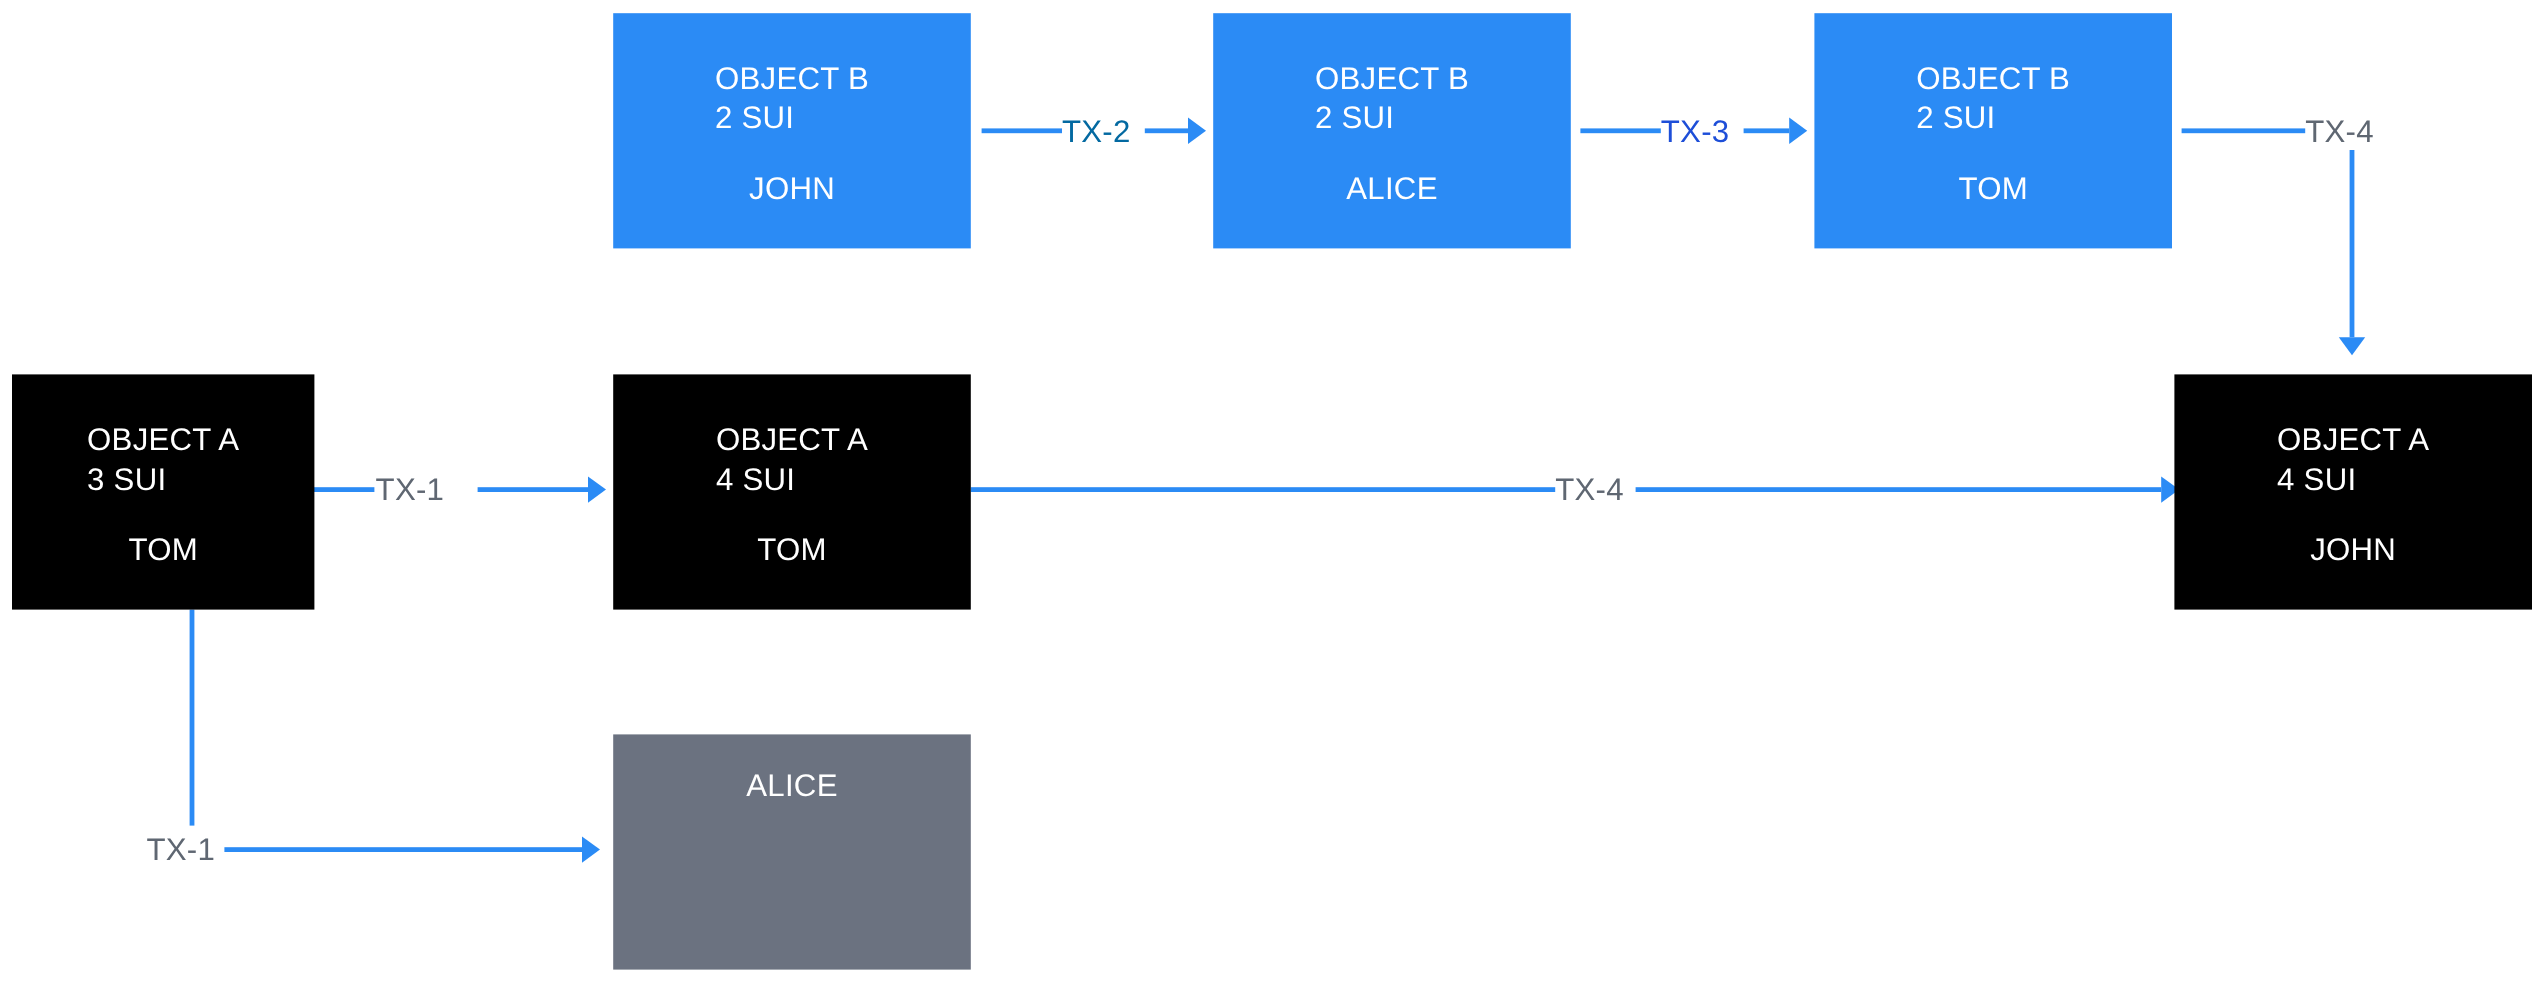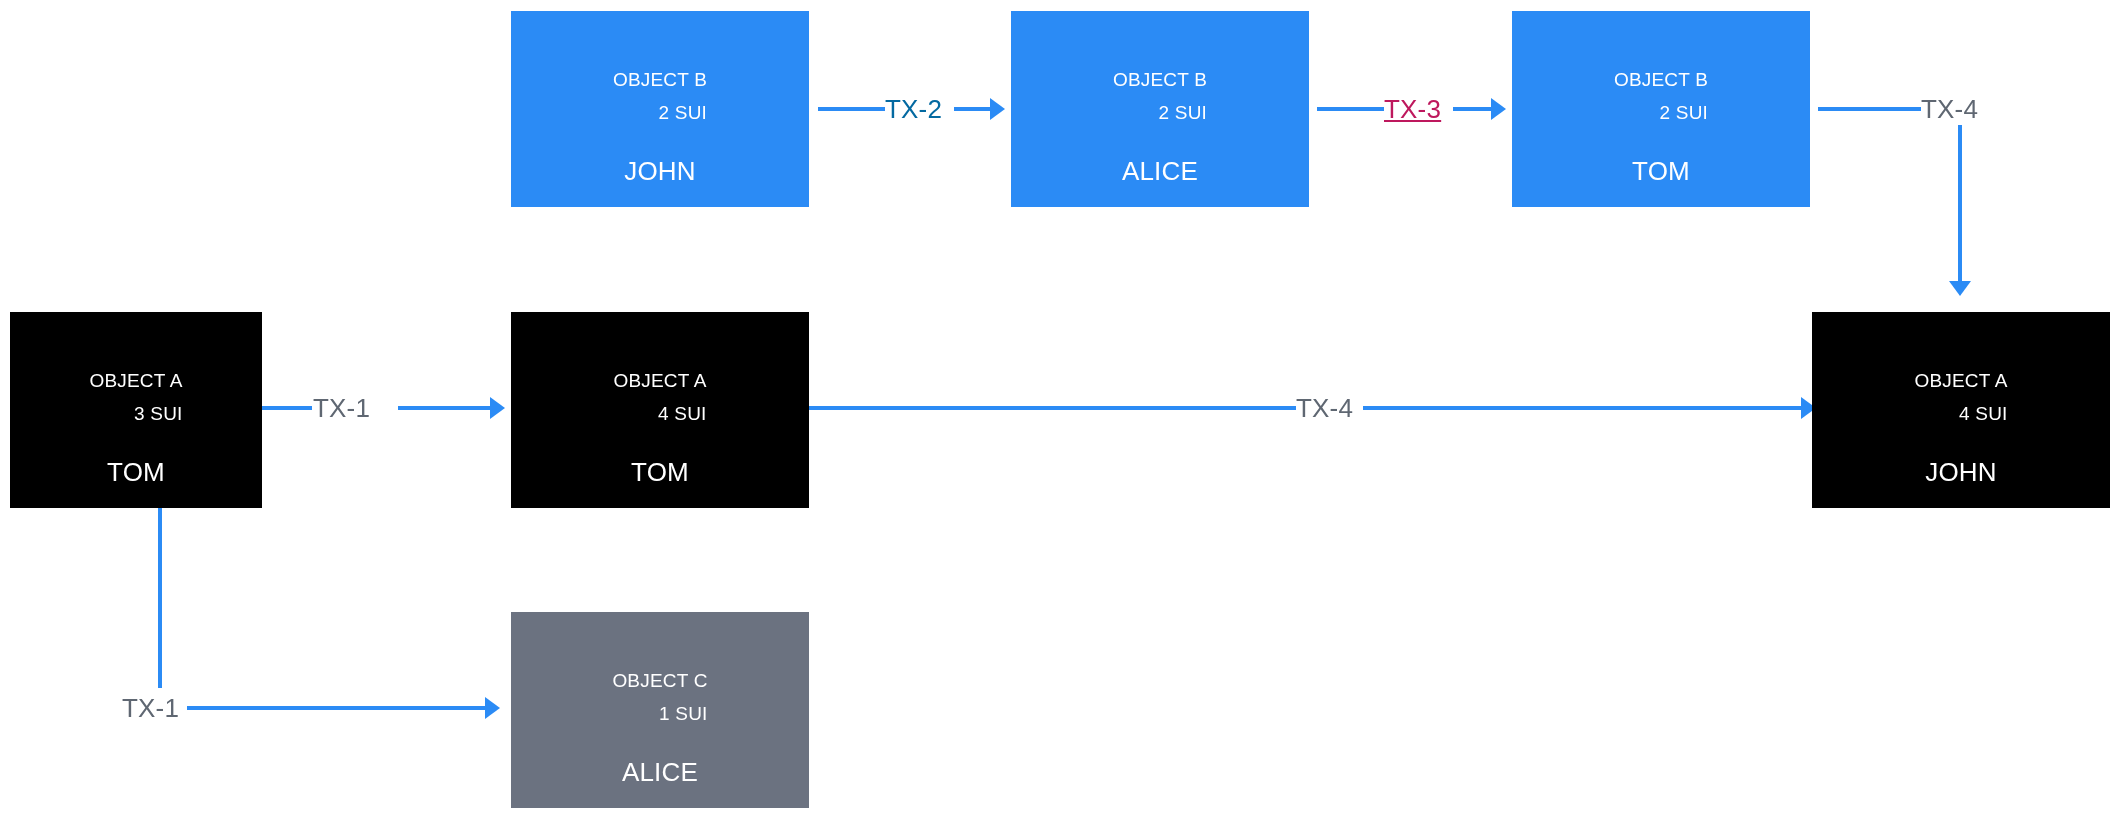--- a/index.html
+++ b/index.html
@@ -11,23 +11,23 @@
   #stage{position:relative;width:2120px;height:820px;}
 
   .node{
     position:absolute;
     display:flex;flex-direction:column;
     align-items:center;
     color:#ffffff;
     box-sizing:border-box;
   }
   .node .hdr{
-    margin-top:52px;
-    text-align:right;
-    font-size:19px;
+    margin-top:38px;
+    text-align:left;
+    font-size:26px;
     line-height:33px;
     letter-spacing:0.2px;
     white-space:pre;
   }
   .node .owner{
     margin-top:26px;
     font-size:26px;
     line-height:33px;
     letter-spacing:0.2px;
   }
@@ -73,21 +73,21 @@
   <div class="edge-label" style="left: 122px; top: 695px; color: rgb(95, 103, 114);">TX-1</div>
 
   <div class="hline" style="left: 818px; top: 107px; width: 67px; background: rgb(43, 139, 245);"></div>
   <div class="hline" style="left: 954px; top: 107px; width: 36px; background: rgb(43, 139, 245);"></div>
   <div class="arrow-r" style="left: 990px; top: 98px; border-left: 15px solid rgb(43, 139, 245);"></div>
   <div class="edge-label" style="left: 885px; top: 96px; color: #0369a1;">TX-2</div>
 
   <div class="hline" style="left: 1317px; top: 107px; width: 67px; background: rgb(43, 139, 245);"></div>
   <div class="hline" style="left: 1453px; top: 107px; width: 38px; background: rgb(43, 139, 245);"></div>
   <div class="arrow-r" style="left: 1491px; top: 98px; border-left: 15px solid rgb(43, 139, 245);"></div>
-  <div class="edge-label" style="left: 1384px; top: 96px; color: #be185d; text-decoration: underline;">TX-3</div>
+  <div class="edge-label" style="left: 1384px; top: 96px; color: #1d4ed8;">TX-3</div>
 
   <div class="hline" style="left: 1818px; top: 107px; width: 103px; background: rgb(43, 139, 245);"></div>
   <div class="edge-label" style="left: 1921px; top: 96px; color: rgb(95, 103, 114);">TX-4</div>
   <div class="vline" style="left: 1958px; top: 125px; height: 156px; background: rgb(43, 139, 245);"></div>
   <div class="arrow-d" style="left: 1949px; top: 281px; border-top: 15px solid rgb(43, 139, 245);"></div>
 
   <div class="hline" style="left: 809px; top: 406px; width: 487px; background: rgb(43, 139, 245);"></div>
   <div class="hline" style="left: 1363px; top: 406px; width: 438px; background: rgb(43, 139, 245);"></div>
   <div class="arrow-r" style="left: 1801px; top: 397px; border-left: 15px solid rgb(43, 139, 245);"></div>
   <div class="edge-label" style="left: 1296px; top: 395px; color: rgb(95, 103, 114);">TX-4</div>
@@ -116,17 +116,16 @@
     <div class="hdr"><span>OBJECT A</span><br><span>4 SUI</span></div>
     <div class="owner">TOM</div>
   </div>
 
   <div class="node" style="left:1812px;top:312px;width:298px;height:196px;background:#000000;">
     <div class="hdr"><span>OBJECT A</span><br><span>4 SUI</span></div>
     <div class="owner">JOHN</div>
   </div>
 
   <div class="node" style="left:511px;top:612px;width:298px;height:196px;background:#6b7280;">
-    <div class="hdr"><span>OBJECT C</span><br><span>1 SUI</span></div>
     <div class="owner">ALICE</div>
   </div>
 
 </div>
 
 </body></html>

